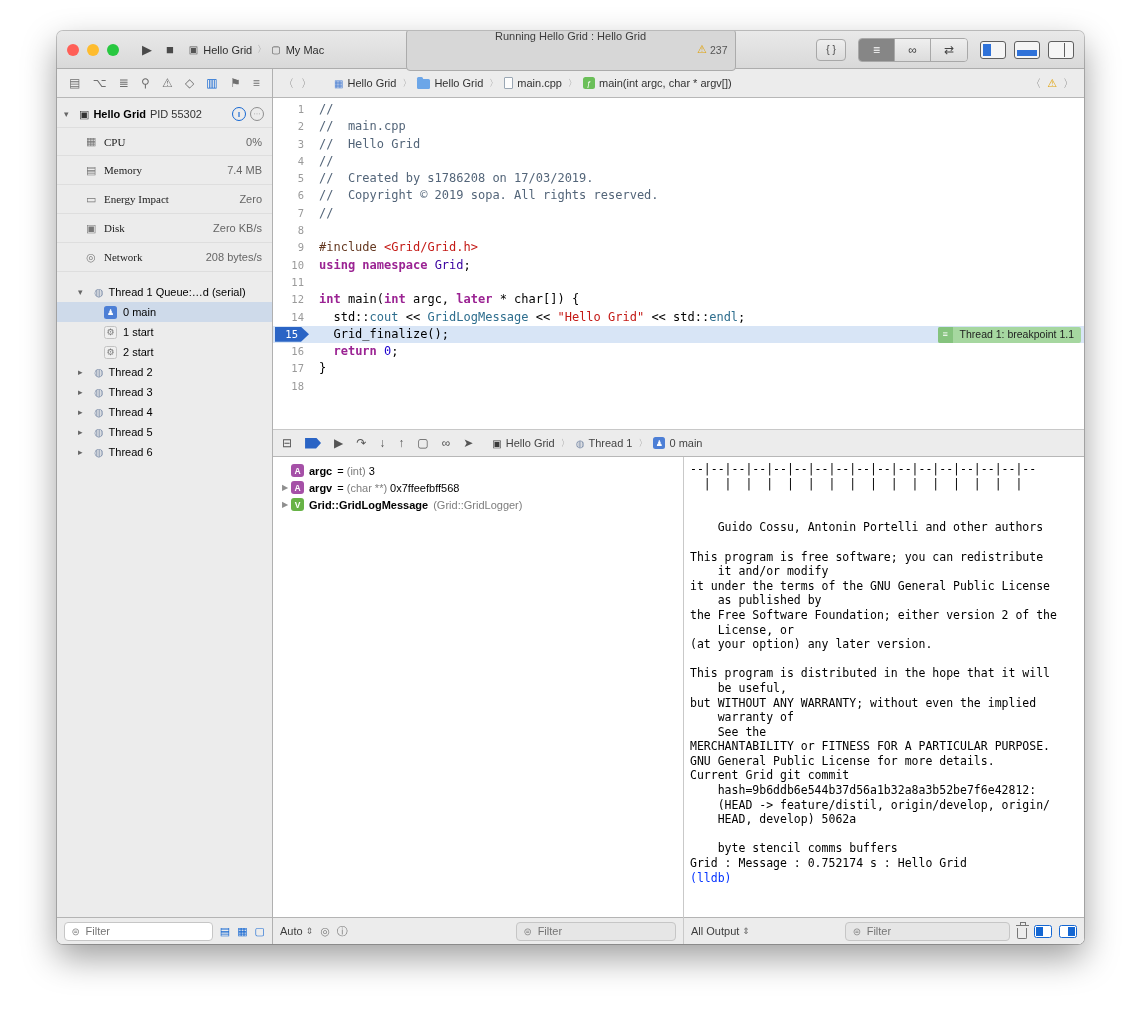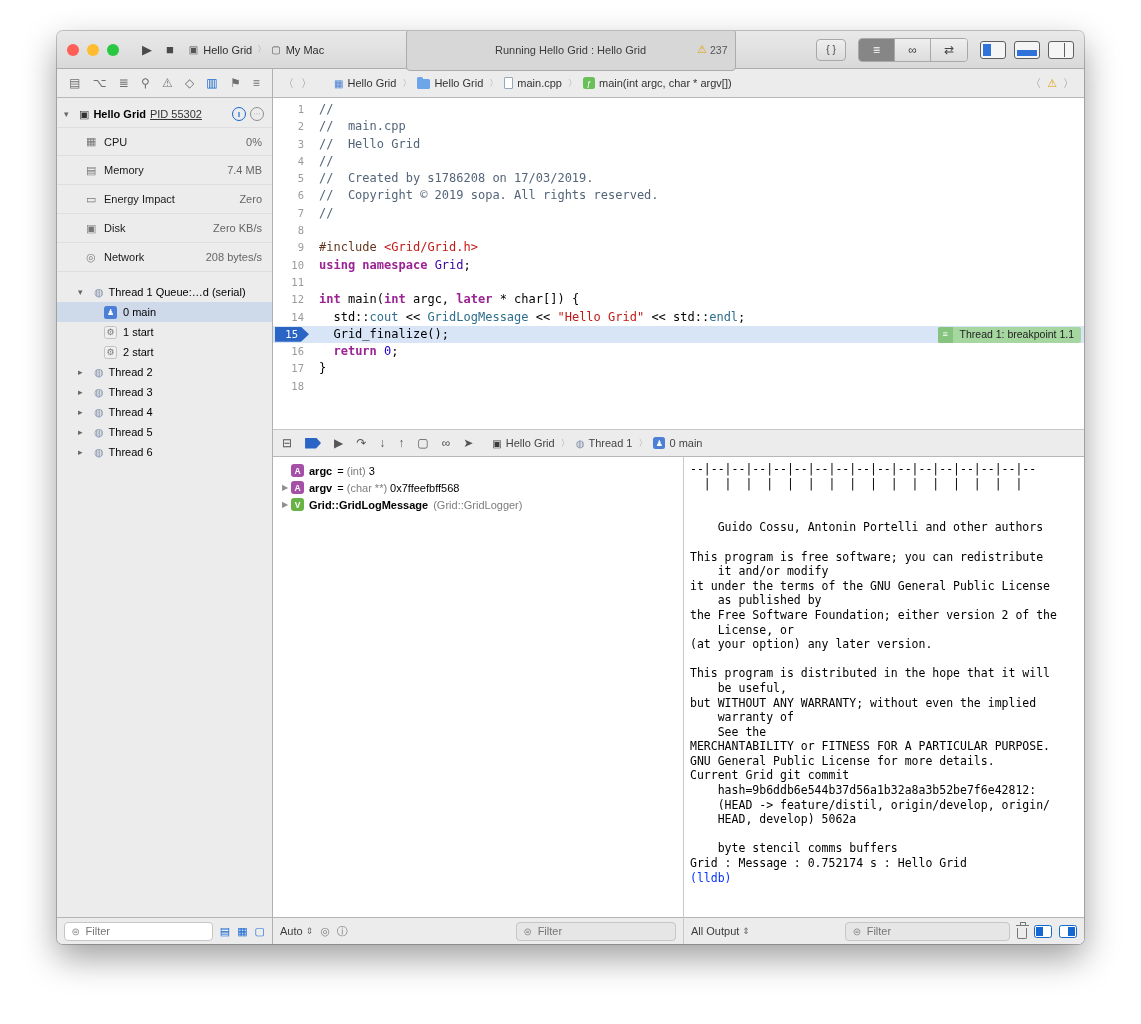--- a/index.html
+++ b/index.html
@@ -14,21 +14,21 @@
   .toolbar { height:38px; flex:0 0 38px; background:linear-gradient(#e9e9e9,#d9d9d9);
     border-bottom:1px solid #adadad; display:flex; align-items:center; padding:0 10px; position:relative; }
   .traffic { display:flex; gap:8px; margin-right:16px; }
   .tl { width:12px; height:12px; border-radius:50%; }
   .tbtn { background:none; border:none; color:#4a4a4a; font-size:13px; margin:0 7px; cursor:default; }
   .scheme { display:flex; align-items:center; gap:5px; font-size:11px; color:#2e2e2e; margin-left:8px; }
   .scheme .mini { font-size:10px; color:#555; }
   .scheme .sep { color:#9a9a9a; font-size:9px; }
   .activity { position:absolute; left:50%; transform:translateX(-50%); width:330px; height:42px;
     background:#d7d7d7; border:1px solid #ababab; border-radius:4px;
-    display:flex; align-items:center; justify-content:center; font-size:11px; color:#3c3c3c; }
+    display:flex; align-items:flex-start; justify-content:center; font-size:11px; color:#3c3c3c; }
   .act-warn { position:absolute; right:7px; top:0; height:100%; display:flex; align-items:center; gap:3px;
     font-size:10.5px; color:#555; }
   .warn-tri { color:#e0a30e; font-size:11px; }
   .right-controls { margin-left:auto; display:flex; align-items:center; gap:12px; }
   .sqbtn { height:22px; min-width:30px; border:1px solid #a8a8a8; border-radius:4px; background:linear-gradient(#efefef,#dcdcdc);
     font-size:10px; color:#444; display:flex; align-items:center; justify-content:center; padding:0 6px; }
   .segmented { display:flex; border:1px solid #a8a8a8; border-radius:4px; overflow:hidden; }
   .seg { width:36px; height:22px; background:linear-gradient(#efefef,#dcdcdc); color:#444;
     display:flex; align-items:center; justify-content:center; font-size:12px; border-right:1px solid #a8a8a8; }
   .seg:last-child { border-right:none; }
@@ -43,28 +43,28 @@
   .main { flex:1; display:flex; min-height:0; }
   .sidebar { width:216px; flex:0 0 216px; background:#ececec; display:flex; flex-direction:column; border-right:1px solid #b0b0b0; }
   .nav-strip { height:29px; flex:0 0 29px; border-bottom:1px solid #b7b7b7; display:flex; align-items:center; justify-content:space-around; padding:0 6px; }
   .nav-ic { font-size:12px; color:#6f6f6f; }
   .nav-ic.active { color:#1567d2; }
   .nav-body { flex:1; overflow:hidden; padding-top:3px; font-size:11px; }
   .process-row { height:26px; display:flex; align-items:center; padding:0 8px 0 7px; gap:4px; }
   .disc { color:#666; font-size:9px; width:11px; display:inline-block; }
   .proc-ic { font-size:11px; color:#333; }
   .proc-name { font-weight:bold; color:#000; }
-  .proc-pid { color:#333;text-decoration:underline; }
+  .proc-pid { color:#333; }
   .p-circ { width:14px; height:14px; border-radius:50%; display:flex; align-items:center; justify-content:center; font-size:7px; }
   .p-circ.blue { border:1.5px solid #1567d2; color:#1567d2; margin-left:auto; }
   .p-circ.gray { border:1.5px solid #8e8e8e; color:#8e8e8e; }
   .gauge-row { height:29px; display:flex; align-items:center; padding-left:29px; border-bottom:1px solid #dedede; }
   .gauge-row:first-child { border-top:1px solid #dedede; }
   .g-ic { width:18px; color:#777; font-size:11px; }
-  .g-label { color:#1a1a1a; }
+  .g-label { color:#1a1a1a;font-family:Liberation Serif, serif; }
   .g-value { margin-left:auto; padding-right:10px; color:#666; }
   .threads { margin-top:10px; }
   .thread-row { height:20px; display:flex; align-items:center; padding-left:21px; gap:5px; }
   .thread-row .t-ic { color:#7b8ca8; font-size:11px; }
   .frame-row { height:20px; display:flex; align-items:center; padding-left:47px; gap:6px; }
   .frame-row.selected { background:#cedaea; }
   .f-ic { width:13px; height:13px; border-radius:2.5px; display:flex; align-items:center; justify-content:center; font-size:8px; }
   .f-ic.user { background:#4d7fd6; color:#fff; }
   .f-ic.gear { background:#efefef; border:1px solid #c2c2c2; color:#777; font-size:9px; }
   

